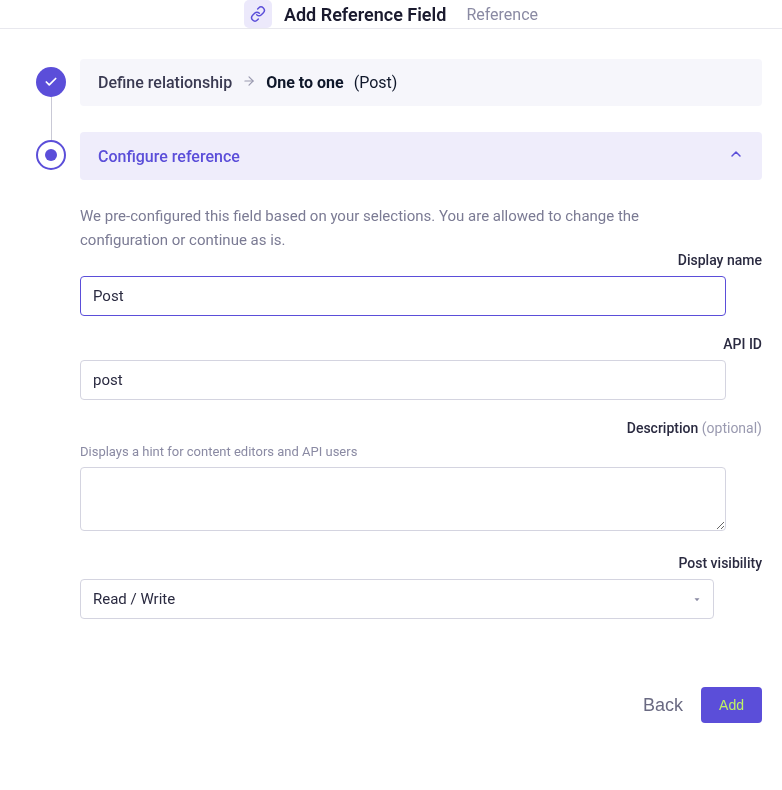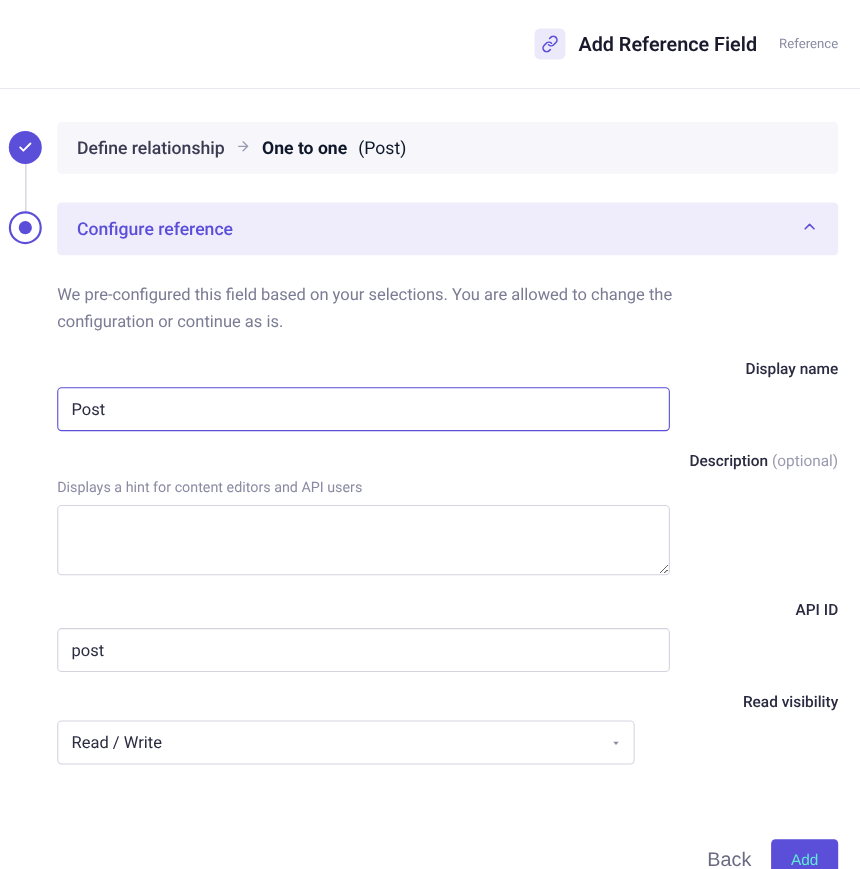--- a/index.html
+++ b/index.html
@@ -9,22 +9,22 @@
     }
     body {
       font-family: -apple-system, BlinkMacSystemFont, "Segoe UI", Roboto, Helvetica, Arial, sans-serif;
       background: #fff;
       color: #1a1a2e;
       width: 782px;
     }
     .header {
       display: flex;
       align-items: center;
-      justify-content: flex-end;
-      padding: 26px 20px;
+      justify-content: center;
+      padding: 0 20px;
       border-bottom: 1px solid #e8e8ee;
     }
     .header-left {
       display: flex;
       align-items: center;
       gap: 12px;
     }
     .header-icon {
       width: 28px;
       height: 28px;
@@ -33,26 +33,26 @@
       display: flex;
       align-items: center;
       justify-content: center;
     }
     .header-title {
       font-size: 18px;
       font-weight: 600;
       color: #1a1a2e;
     }
     .header-type {
-      font-size: 12px;
+      font-size: 16px;
       color: #8a8aa3;
       margin-left: 20px;
     }
     .content {
-      padding: 30px 20px 20px 8px;
+      padding: 30px 20px 20px 36px;
     }
     .steps {
       display: flex;
       flex-direction: column;
       position: relative;
     }
     .step-row {
       display: flex;
       align-items: flex-start;
       gap: 14px;
@@ -138,21 +138,20 @@
     .chevron-up {
       color: #5b4ed9;
     }
     .step-body {
       padding: 24px 0 0 0;
     }
     .step-description {
       color: #7b7b94;
       font-size: 15px;
       line-height: 1.6;
-      margin-bottom: 24px;
       max-width: 560px;
     }
     .form-group {
       margin-bottom: 20px;
     }
     .form-label {
       display: block;
       font-size: 14px;
       color: #2a2a40;
       margin-bottom: 8px;
@@ -162,39 +161,39 @@
     .optional {
       color: #9a9ab0;
       font-weight: 400;
     }
     .form-hint {
       font-size: 13px;
       color: #8a8aa3;
       margin-bottom: 8px;
     }
     .text-input {
-      width: 557px;
+      width: 646px;
       max-width: 100%;
       padding: 10px 12px;
       border: 1px solid #d4d4e0;
       border-radius: 4px;
       font-size: 15px;
       color: #2a2a40;
       font-family: inherit;
     }
     .text-input.focused {
       border-color: #5b4ed9;
     }
     textarea.text-input {
       height: 64px;
       resize: vertical;
     }
     .select-wrapper {
       position: relative;
-      width: 525px;
+      width: 634px;
       max-width: 100%;
     }
     .select-input {
       width: 100%;
       padding: 10px 12px;
       border: 1px solid #d4d4e0;
       border-radius: 4px;
       font-size: 15px;
       color: #2a2a40;
       background: #fff;
@@ -220,21 +219,21 @@
     .btn-back {
       background: none;
       border: none;
       color: #6a6a82;
       font-size: 18px;
       cursor: pointer;
       font-weight: 500;
     }
     .btn-add {
       background: #5b4ed9;
-      color: #5eead4;
+      color: #bef264;
       border: none;
       border-radius: 4px;
       padding: 10px 18px;
       font-size: 14px;
       font-weight: 500;
       cursor: pointer;
     }
   </style>
 </head>
 <body>
@@ -297,35 +296,35 @@
 
         <div class="step-body">
           <p class="step-description">We pre-configured this field based on your selections. You are allowed to change the configuration or continue as is.</p>
 
           <div class="form-group">
             <label class="form-label">Display name</label>
             <input type="text" class="text-input focused" value="Post" style="">
           </div>
 
           <div class="form-group">
+            <label class="form-label">API ID</label>
+            <input type="text" class="text-input" value="post" style="">
+          </div>
+
+          <div class="form-group">
             <label class="form-label">
               <span>Description</span>
               <span class="optional">(optional)</span>
             </label>
             <div class="form-hint">Displays a hint for content editors and API users</div>
             <textarea class="text-input" style=""></textarea>
           </div>
 
           <div class="form-group">
-            <label class="form-label">API ID</label>
-            <input type="text" class="text-input" value="post" style="">
-          </div>
-
-          <div class="form-group">
-            <label class="form-label">Read visibility</label>
+            <label class="form-label">Post visibility</label>
             <div class="select-wrapper">
               <select class="select-input">
                 <option>Read / Write</option>
               </select>
               <span class="select-caret">
                 <svg width="10" height="10" viewBox="0 0 24 24" fill="#8a8aa3">
                   <polygon points="6,9 18,9 12,16"></polygon>
                 </svg>
               </span>
             </div>

